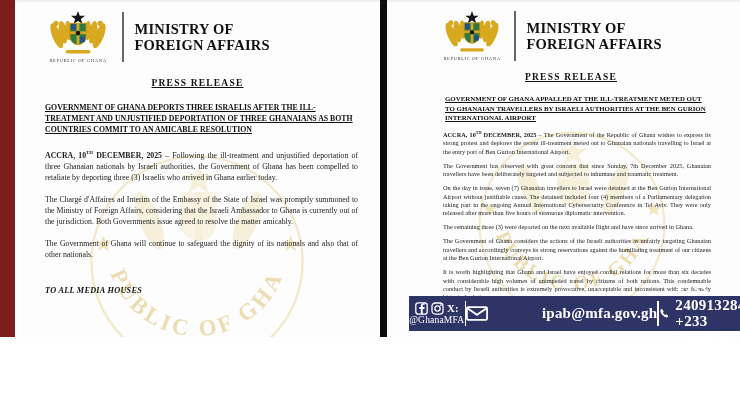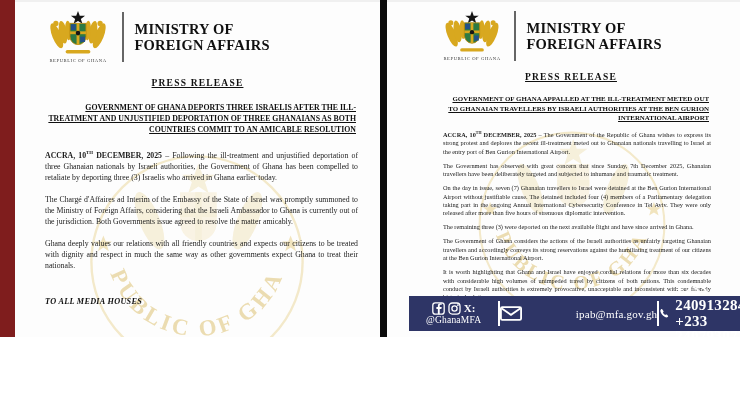--- a/index.html
+++ b/index.html
@@ -27,21 +27,21 @@
   .ministry-name { font-weight:bold; font-size:14.5px; line-height:1.12; letter-spacing:0.2px; color:#101010; }
 
   .press-release {
     text-align:center; font-weight:bold; text-decoration:underline;
     font-size:9.5px; letter-spacing:1.2px; color:#101010;
   }
   .doc-left  .press-release { margin-top:15px; }
   .doc-right .press-release { margin-top:11px; }
 
   .doc-title {
-    text-align:right; font-weight:bold; text-decoration:underline;
+    text-align:left; font-weight:bold; text-decoration:underline;
     line-height:1.4; color:#101010;
   }
   .doc-left  .doc-title { font-size:7.8px; margin:15px 24px 0 30px; }
   .doc-right .doc-title { font-size:6.9px; margin:12px 46px 0 58px; }
 
   .doc-body { text-align:justify; }
   .doc-left  .doc-body { margin:14px 22px 0 30px; font-size:7.8px; line-height:1.42; }
   .doc-right .doc-body { margin:8px 44px 0 56px;  font-size:6.3px; line-height:1.34; }
   .doc-left  .doc-body p { margin:0 0 11px 0; }
   .doc-right .doc-body p { margin:0 0 5.5px 0; }
@@ -55,21 +55,21 @@
     position:absolute; z-index:2; left:22px; right:5px; bottom:8px; height:35px;
     background:var(--navy,#2e3566); color:#ffffff;
     display:flex; align-items:stretch;
   }
   .contact-cell { flex:1; display:flex; align-items:center; justify-content:center; gap:6px; }
   .contact-sep { width:1.5px; background:#ffffff; margin:5px 0; }
   .social-stack { display:flex; flex-direction:column; align-items:center; line-height:1; }
   .social-icons { display:flex; align-items:center; gap:3px; }
   .x-label { font-weight:bold; font-size:11px; }
   .social-handle { font-size:9.5px; margin-top:1px; letter-spacing:0.2px; }
-  .contact-email { font-size:11px; font-weight:normal; letter-spacing:0.2px;margin-left:48px; }
+  .contact-email { font-size:15px; font-weight:bold; letter-spacing:0.2px;margin-left:48px; }
   .phone-stack { display:flex; flex-direction:column; line-height:1.05; }
   .phone-number { font-size:15px; font-weight:bold; letter-spacing:0.3px; }
   .hidden-defs { position:absolute; width:0; height:0; overflow:hidden; }
 </style>
 </head>
 <body>
 
 <svg class="hidden-defs" aria-hidden="true">
   <defs>
     <symbol id="coat-of-arms" viewBox="0 0 72 52">
@@ -158,21 +158,21 @@
           <div>MINISTRY OF</div>
           <div>FOREIGN AFFAIRS</div>
         </div>
       </header>
       <div class="press-release">PRESS RELEASE</div>
       <div class="doc-title">GOVERNMENT OF GHANA DEPORTS THREE ISRAELIS AFTER THE ILL-TREATMENT AND UNJUSTIFIED DEPORTATION OF THREE GHANAIANS AS BOTH COUNTRIES COMMIT TO AN AMICABLE RESOLUTION</div>
       <div class="doc-body">
         <p><strong><span>ACCRA, 10</span><sup>TH</sup><span> DECEMBER, 2025 </span></strong><span>– Following the ill-treatment and unjustified deportation of three Ghanaian nationals by Israeli authorities, the Government of Ghana has been compelled to retaliate by deporting three (3) Israelis who arrived in Ghana earlier today.</span></p>
         <div>
             <p>The Chargé d'Affaires ad Interim of the Embassy of the State of Israel was promptly summoned to the Ministry of Foreign Affairs, considering that the Israeli Ambassador to Ghana is currently out of the jurisdiction. Both Governments issue agreed to resolve the matter amicably.</p>
-            <p>Ghana deeply values our relations with all friendly countries and expects our citizens to be treated with dignity and respect in much the same way as other governments expect Ghana to treat their nationals.</p>
+            <p>The Government of Ghana will continue to safeguard the dignity of its nationals and also that of other nationals.</p>
           </div>
       </div>
       <div class="closing">TO ALL MEDIA HOUSES</div>
     </div>
   </section>
 
   <div class="page-divider"></div>
 
   <section class="doc doc-right">
     <svg class="watermark wm-right">

